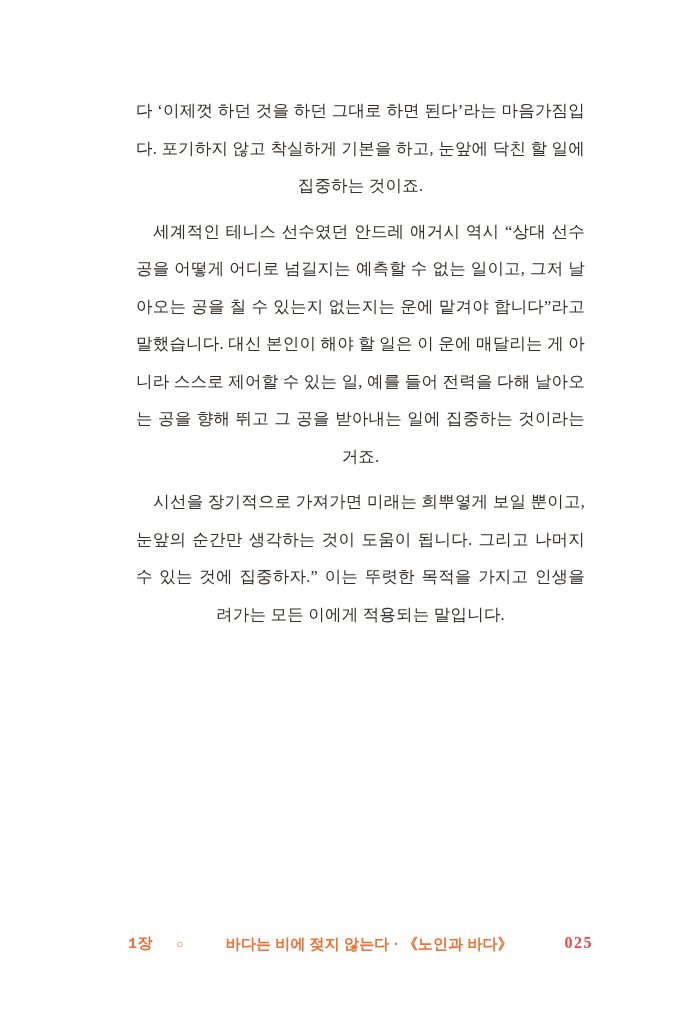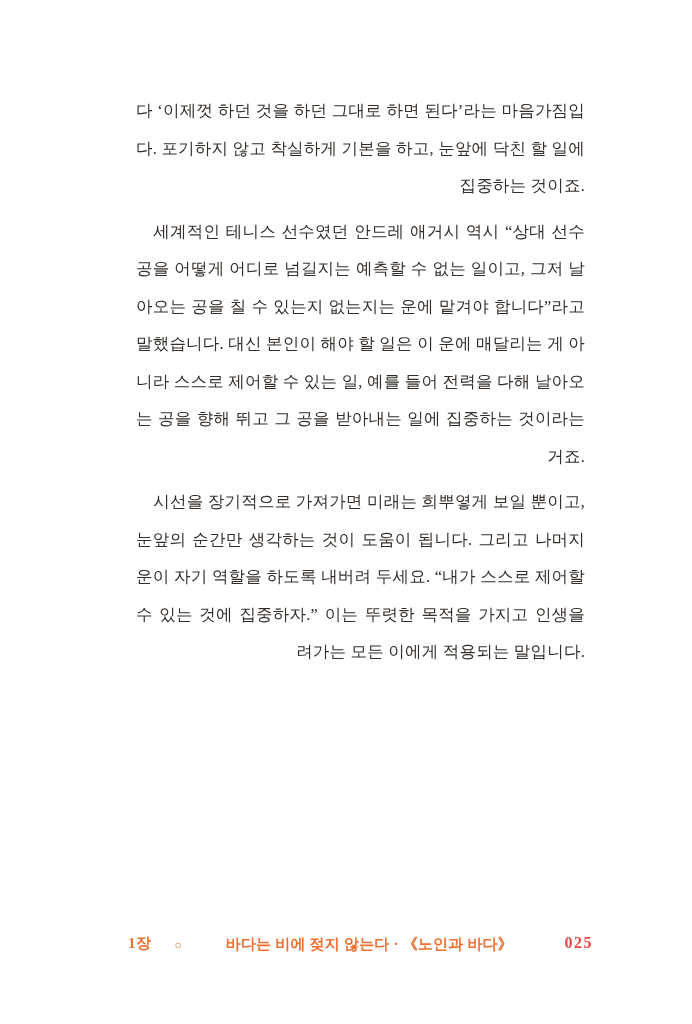--- a/index.html
+++ b/index.html
@@ -22,21 +22,21 @@
     width: 465px;
     color: #332e2a;
     font-size: 16.5px;
     letter-spacing: 0.2px;
   }
   .paragraph { margin: 8px; padding: 0; }
   .text-line {
     height: 37.5px;
     line-height: 37.5px;
     overflow: hidden;
-    text-align: right;
+    text-align: center;
     white-space: normal;
   }
   .text-line.justify {
     text-align: justify;
     text-align-last: justify;
   }
   .text-line.indent {
     text-indent: 1.05em;
   }
   .u-seg {
@@ -50,20 +50,21 @@
     width: 465px;
     height: 26px;
   }
   #footer-left {
     position: absolute;
     left: 0;
     top: 0;
     display: flex;
     align-items: center;
     gap: 23px;
+    font-family: Liberation Mono, monospace;
   }
   #footer-chapter-label {
     font-size: 15px;
     font-weight: bold;
     color: #ed7032;
     letter-spacing: 0.5px;
   }
   #chapter-circle {
     font-size: 12px;
     color: #ed7032;
@@ -106,21 +107,20 @@
         <div class="text-line justify"><span>공을 어떻게 어디로 넘길지는 예측할 수 없는 일이고, 그저 날</span></div>
         <div class="text-line justify"><span>아오는 공을 칠 수 있는지 없는지는 운에 맡겨야 합니다”라고</span></div>
         <div class="text-line justify"><span>말했습니다. 대신 본인이 해야 할 일은 이 운에 매달리는 게 아</span></div>
         <div class="text-line justify"><span>니라 </span><span class="u-seg">스스로</span><span> 제어할 수 있는 일, 예를 들어 전력을 다해 날아오</span></div>
         <div class="text-line justify"><span>는 공을 향해 뛰고 그 공을 받아내는 일에 집중하는 것이라는</span></div>
         <div class="text-line"><span>거죠.</span></div>
       </div>
       <div class="paragraph">
         <div class="text-line justify indent"><span>시선을 장기적으로 가져가면 미래는 희뿌옇게 보일 뿐이고,</span></div>
         <div class="text-line justify"><span>눈앞의 순간만 생각하는 것이 도움이 됩니다. 그리고 나머지는</span></div>
-        <div class="text-line justify"><span>운이 자기 역할을 하도록 내버려 두세요. “내가 </span><span class="u-seg">스스로</span><span> 제어할</span></div>
         <div class="text-line justify"><span>수 있는 것에 집중하자.” 이는 뚜렷한 목적을 가지고 인생을 달</span></div>
         <div class="text-line"><span>려가는 모든 이에게 적용되는 말입니다.</span></div>
       </div>
     </div>
 
   <div id="page-footer">
     <div id="footer-left">
       <span id="footer-chapter-label">1장</span>
       <span id="chapter-circle">○</span>
     </div>

